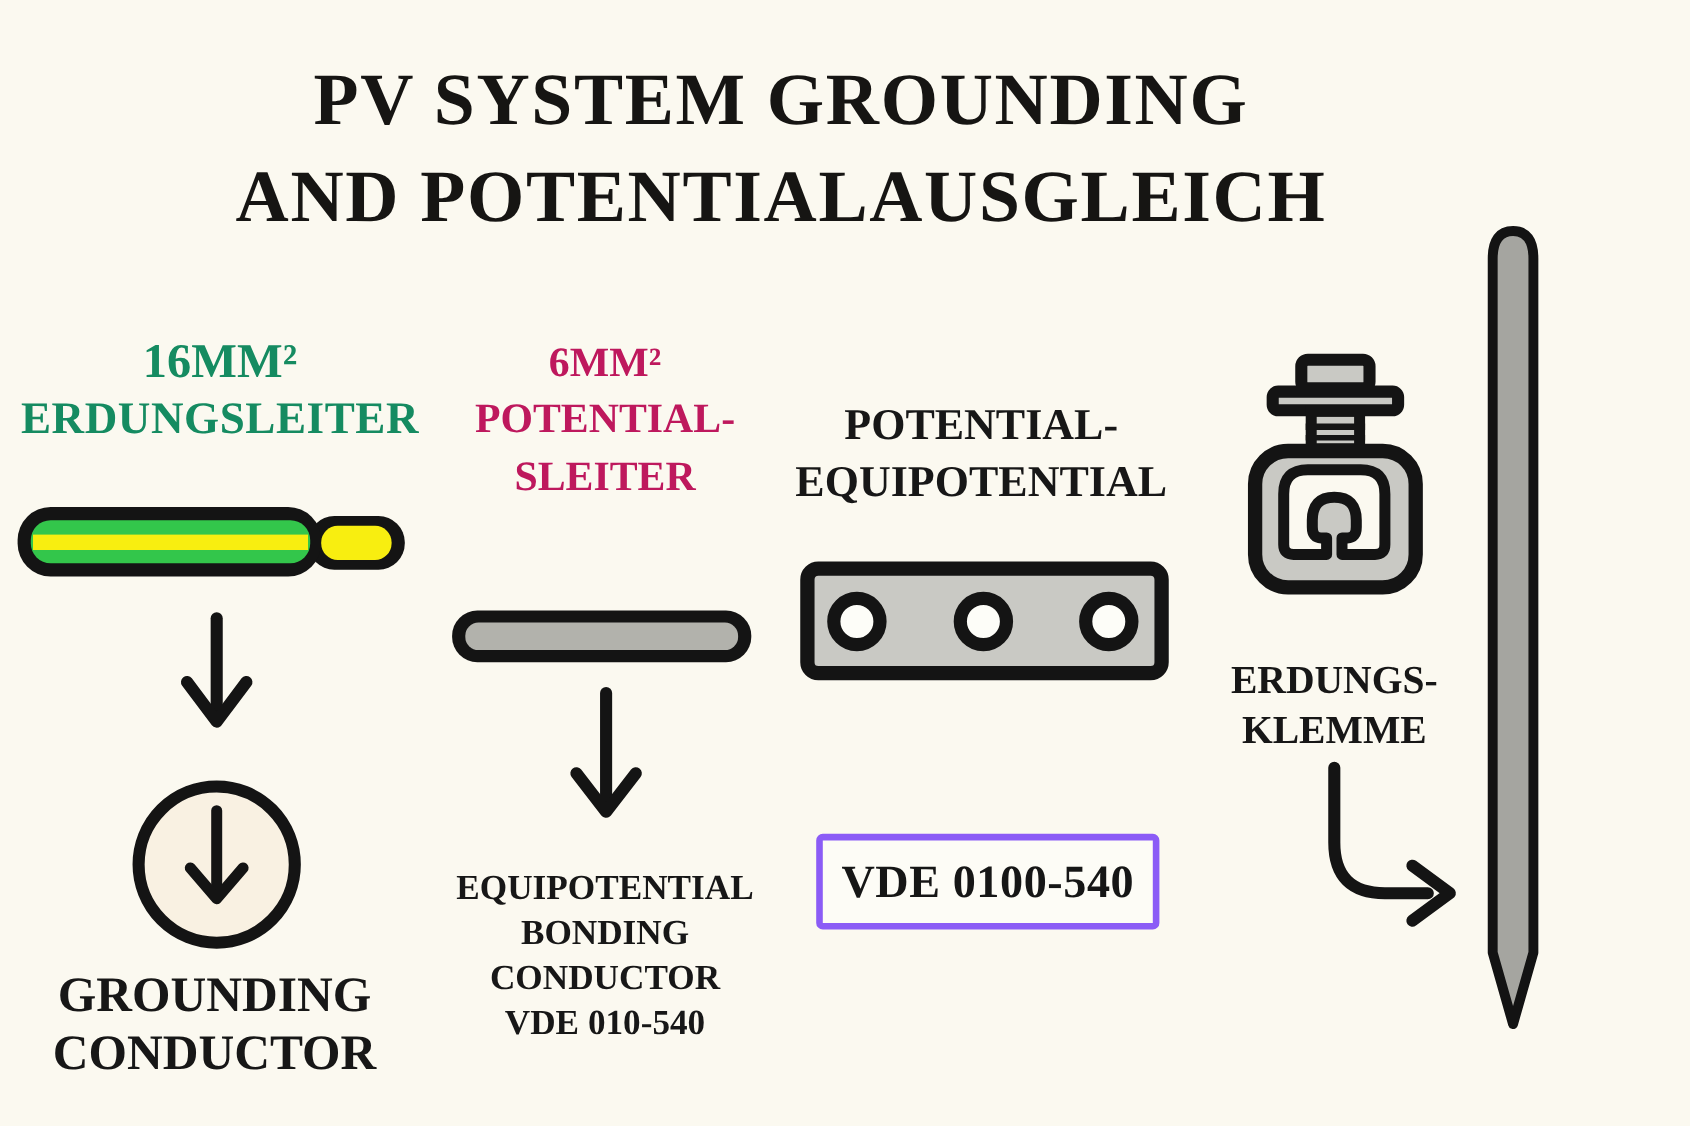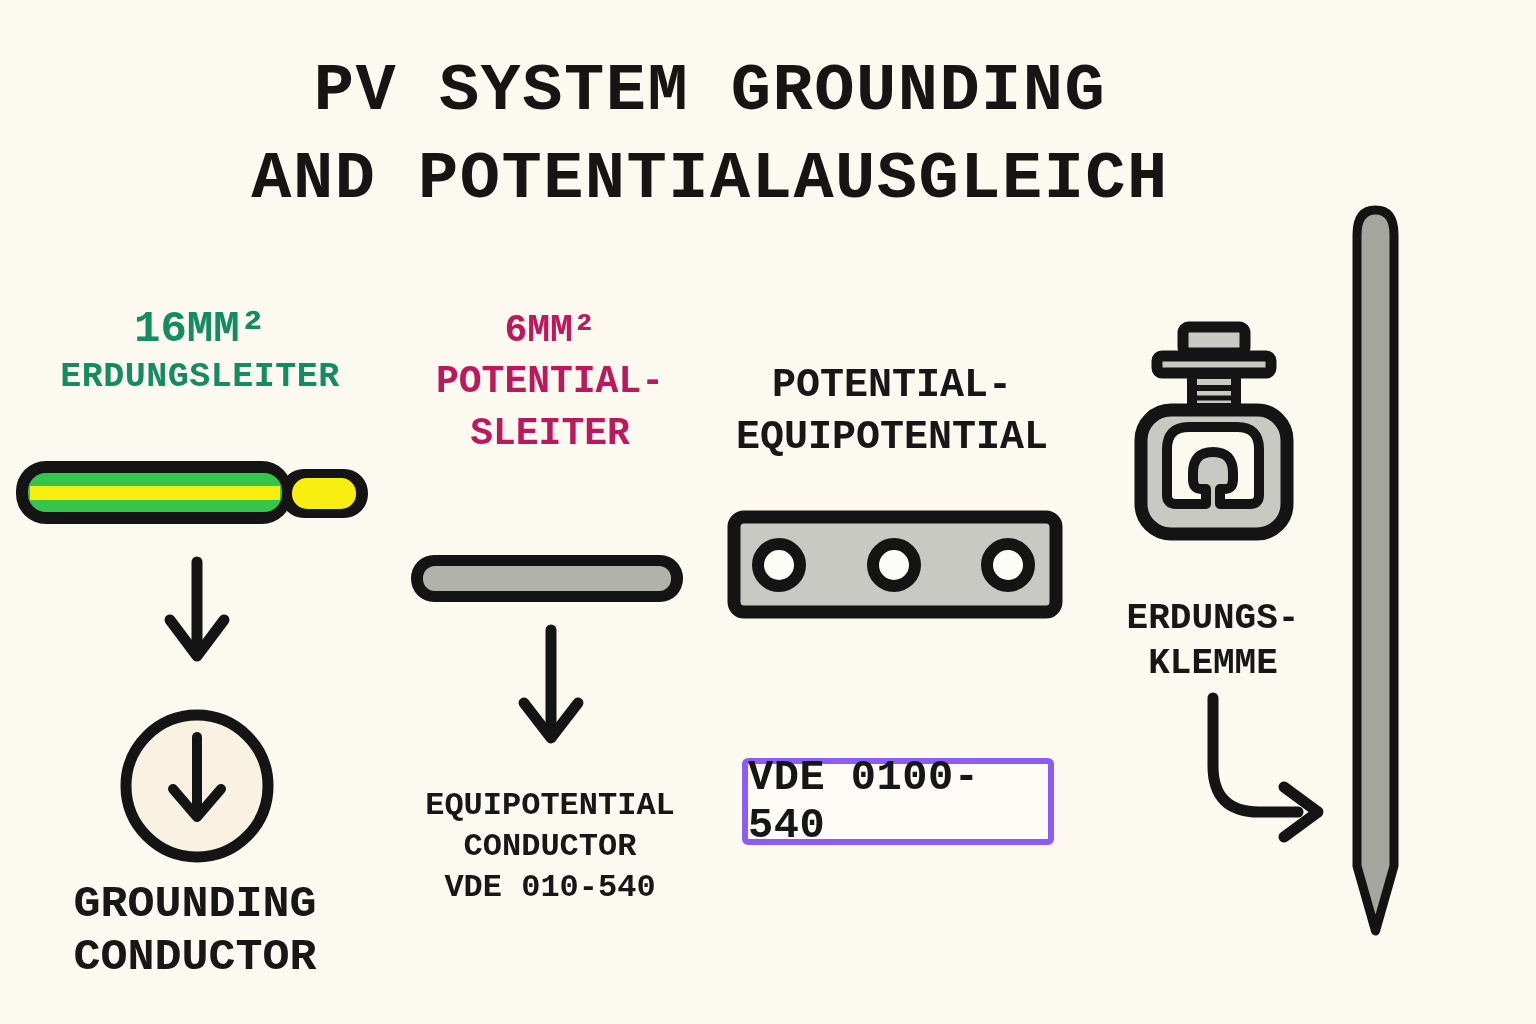--- a/index.html
+++ b/index.html
@@ -1,32 +1,32 @@
 <!DOCTYPE html>
 <html><head>
 <meta charset="utf-8">
 <style>
   html,body{margin:0;padding:0;background:#fbf9f0;}
   .canvas{
     position:relative;width:1536px;height:1024px;overflow:hidden;
     background:#fbf9f0;color:#171717;
-    font-family:Liberation Mono, monospace;
+    font-family:Liberation Serif, serif;
     font-weight:bold;
   }
   .abs{position:absolute;}
   .txt{text-align:center;white-space:nowrap;}
   .title{
     left:60px;top:48px;width:1300px;
     font-size:67px;line-height:1.31;letter-spacing:1.5px;color:#161513;
   }
   .h-green{
     left:0;top:303px;width:400px;color:#158b61;line-height:1.2;
   }
   .h-green .l1{font-size:44px;}
-  .h-green .l2{font-size:35px;letter-spacing:.5px;}
+  .h-green .l2{font-size:41px;letter-spacing:.5px;}
   .h-bonding{
     left:370px;top:305px;width:360px;font-size:38px;line-height:1.35;color:#be185d;
   }
   .h-busbar{
     left:692px;top:360px;width:400px;font-size:40px;line-height:1.3;color:#171717;
   }
   .cap-grounding{
     left:0;top:878px;width:390px;font-size:45px;line-height:1.18;color:#171717;
   }
   .cap-bonding{
@@ -127,20 +127,21 @@
   </div>
 
   <div class="abs txt h-bonding">
     <div>6MM²</div>
     <div>POTENTIAL-</div>
     <div>SLEITER</div>
   </div>
 
   <div class="abs txt cap-bonding">
     <div>EQUIPOTENTIAL</div>
+    <div>BONDING</div>
     <div>CONDUCTOR</div>
     <div>VDE 010-540</div>
   </div>
 
   <div class="abs txt h-busbar">
     <div>POTENTIAL-</div>
     <div>EQUIPOTENTIAL</div>
   </div>
 
   <div class="abs vde-box">

